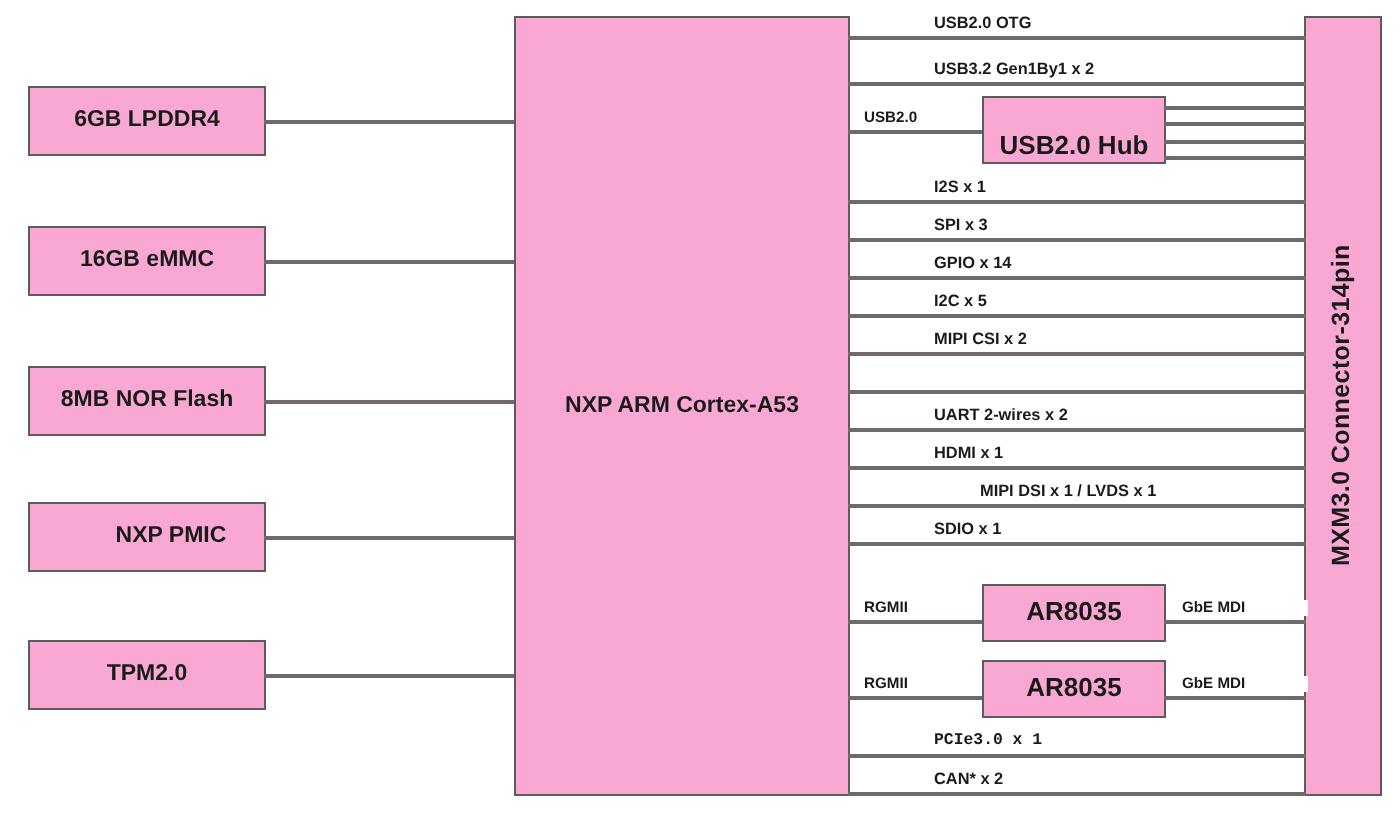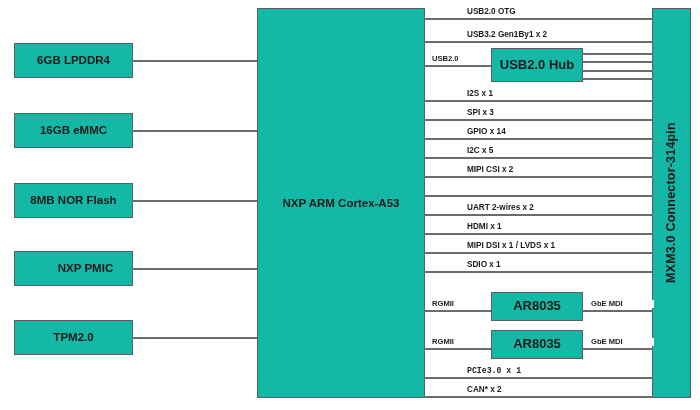--- a/index.html
+++ b/index.html
@@ -11,21 +11,21 @@
     position: relative;
     width: 700px;
     height: 410px;
     background: #ffffff;
     font-family: "Liberation Sans", sans-serif;
     overflow: hidden;
   }
   .box {
     position: absolute;
     box-sizing: border-box;
-    background: #14b8a6;
+    background: #f9a8d4;
     border: 1.5px solid #5c5c5c;
     display: flex;
     align-items: center;
     justify-content: center;
     text-align: center;
     color: #1a1a1a;
     line-height: 1.25;
   }
   .box-peripheral {
     font-size: 11.5px;
@@ -111,21 +111,21 @@
 
   <div class="wire" style="left:424px; top:18px; width:229px;"></div>
   <div class="wire-label" style="left:464px; top:8px; width:150px;">USB2.0 OTG</div>
 
   <div class="wire" style="left:424px; top:41px; width:229px;"></div>
   <div class="wire-label" style="left:464px; top:31px; width:150px;">USB3.2 Gen1By1 x 2</div>
 
   <div class="wire" style="left:424px; top:65px; width:68px;"></div>
   <div class="wire-label small" style="left:429px; top:55px; width:58px;">USB2.0</div>
 
-  <div class="box box-hub" style="left:491px; top:48px; width:92px; height:34px;">
+  <div class="box box-hub" style="left:491px; top:48px; width:92px; height:34px;align-items:flex-end;">
     <span>USB2.0 Hub</span>
   </div>
 
   <div class="wire" style="left:582px; top:53px; width:71px;"></div>
   <div class="wire" style="left:582px; top:61px; width:71px;"></div>
   <div class="wire" style="left:582px; top:70px; width:71px;"></div>
   <div class="wire" style="left:582px; top:78px; width:71px;"></div>
 
   <div class="wire" style="left:424px; top:100px; width:229px;"></div>
   <div class="wire-label" style="left:464px; top:90px; width:150px;">I2S x 1</div>
@@ -144,21 +144,21 @@
 
   <div class="wire" style="left:424px; top:195px; width:229px;"></div>
 
   <div class="wire" style="left:424px; top:214px; width:229px;"></div>
   <div class="wire-label" style="left:464px; top:204px; width:150px;">UART 2-wires x 2</div>
 
   <div class="wire" style="left:424px; top:233px; width:229px;"></div>
   <div class="wire-label" style="left:464px; top:223px; width:150px;">HDMI x 1</div>
 
   <div class="wire" style="left:424px; top:252px; width:229px;"></div>
-  <div class="wire-label" style="left:464px; top:242px; width:150px;">MIPI DSI x 1 / LVDS x 1</div>
+  <div class="wire-label" style="left:487px; top:242px; width:150px;">MIPI DSI x 1 / LVDS x 1</div>
 
   <div class="wire" style="left:424px; top:271px; width:229px;"></div>
   <div class="wire-label" style="left:464px; top:261px; width:150px;">SDIO x 1</div>
 
   <div class="wire" style="left:424px; top:310px; width:68px;"></div>
   <div class="wire-label small" style="left:429px; top:300px; width:58px;">RGMII</div>
 
   <div class="box box-phy" style="left:491px; top:292px; width:92px; height:29px;">
     <span>AR8035</span>
   </div>

